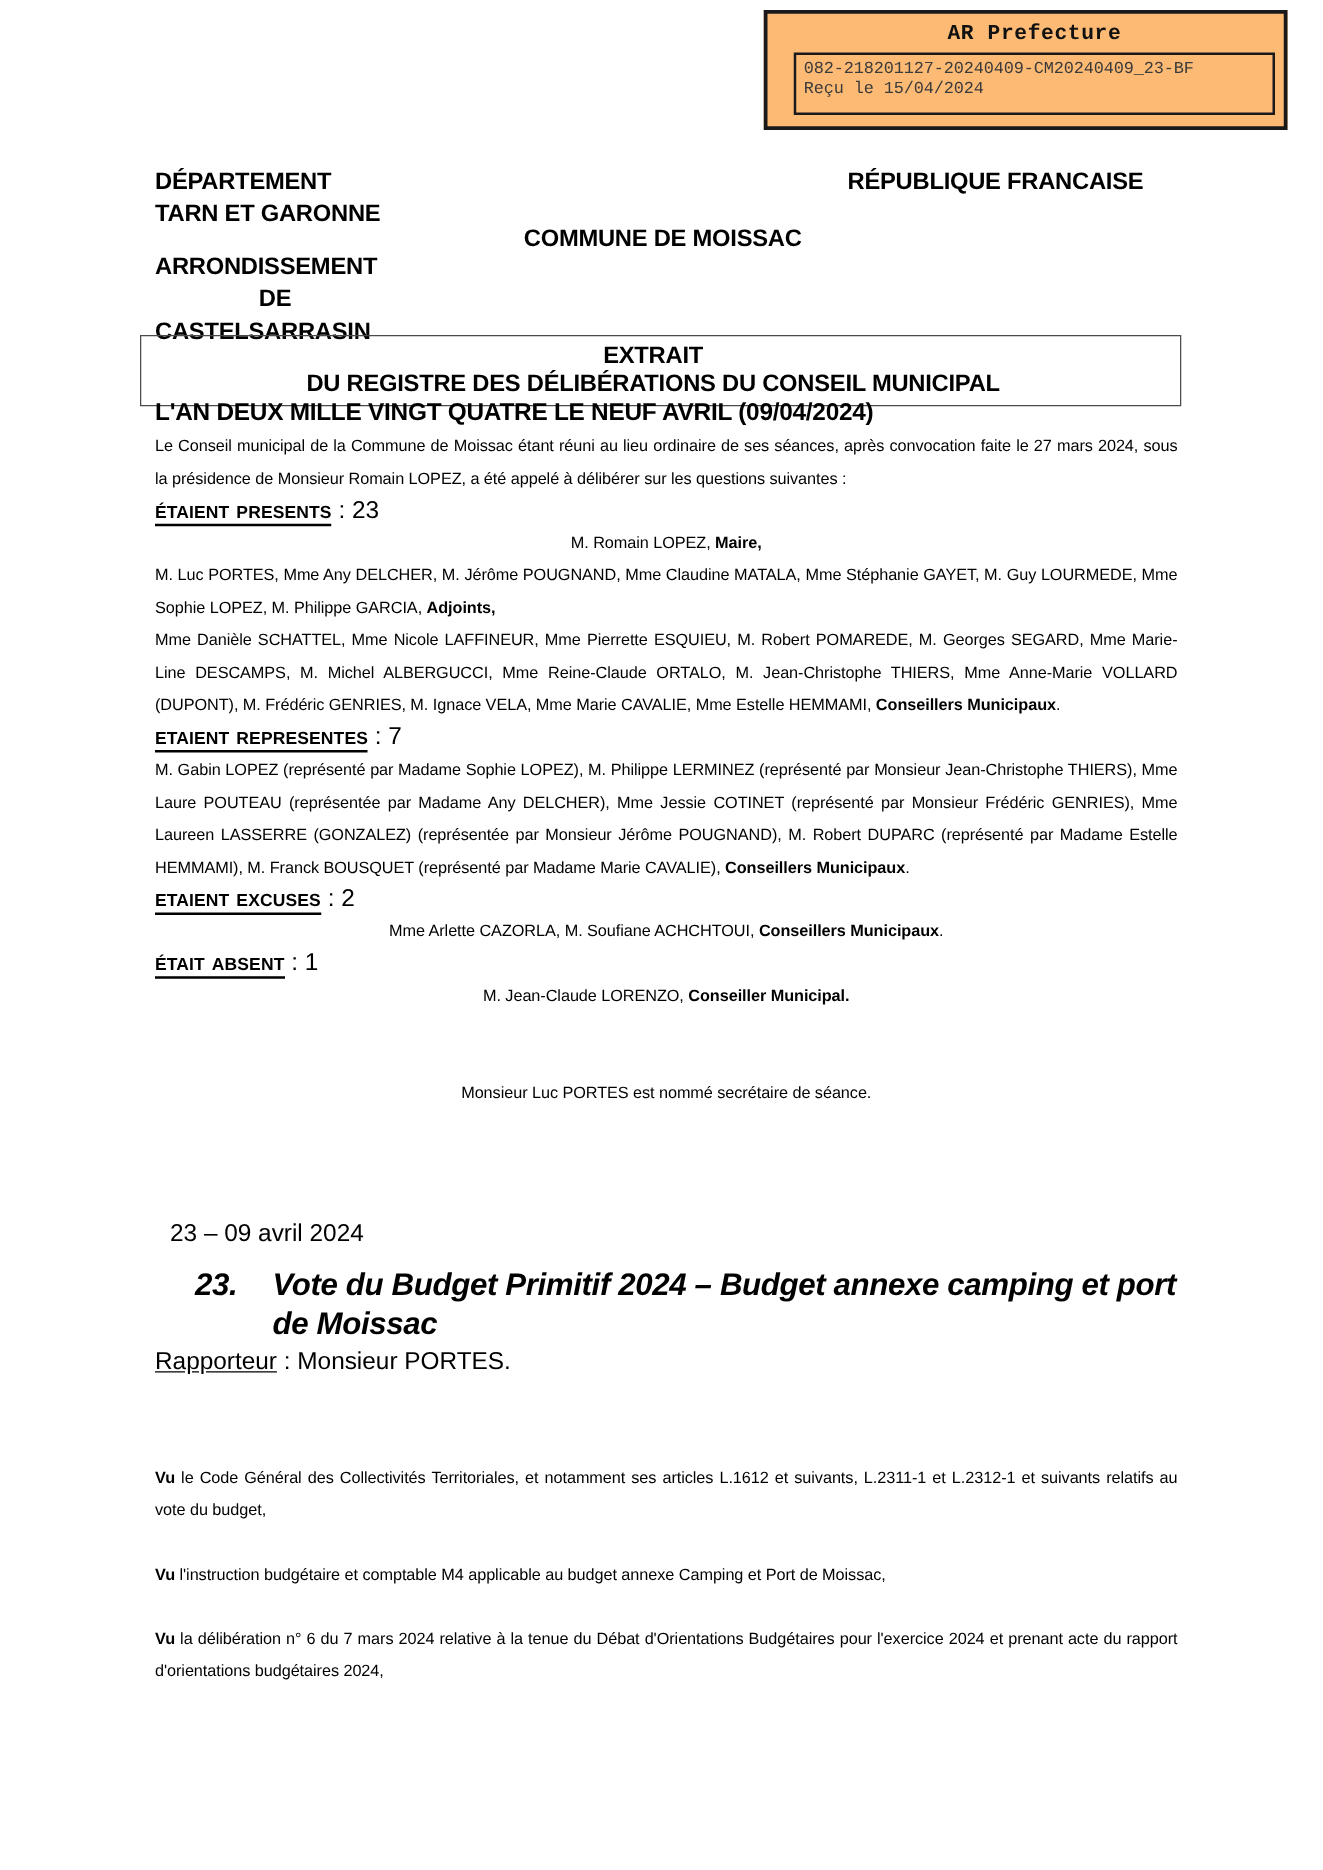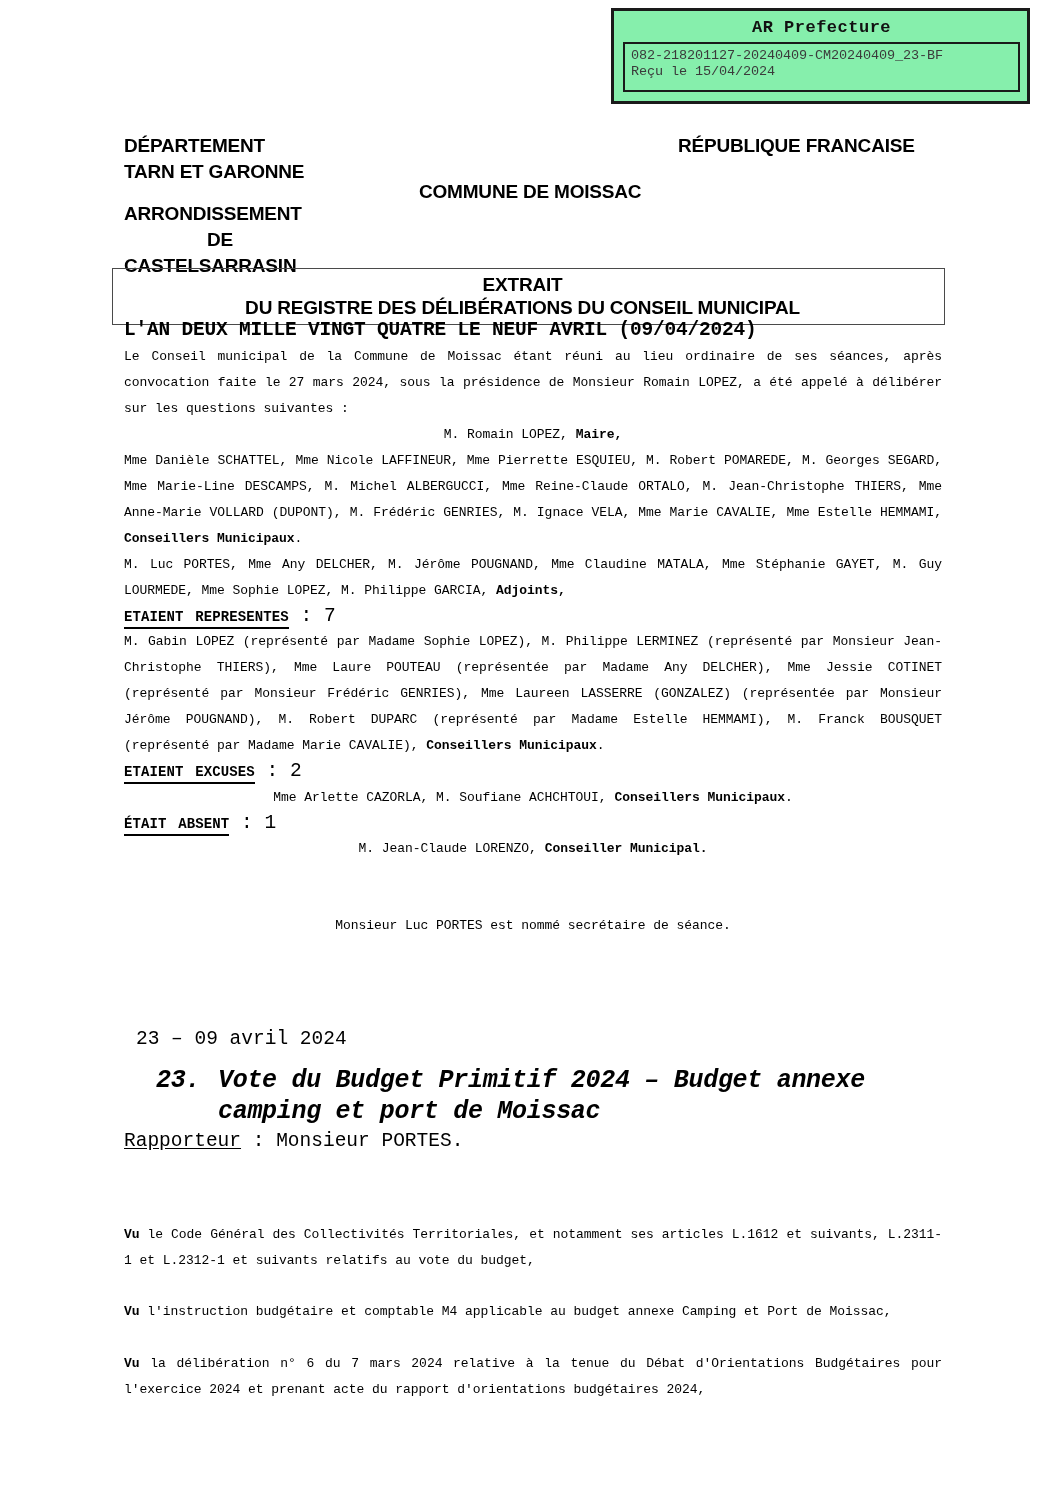--- a/index.html
+++ b/index.html
@@ -21,23 +21,23 @@
     overflow: hidden;
   }
 
   
   .ar-stamp {
     position: absolute;
     left: 611px;
     top: 8px;
     width: 419px;
     border: 3px solid #1a1a1a;
-    background: #86efac;
+    background: #fdba74;
     box-sizing: border-box;
-    padding: 5px 7px 9px 9px;
+    padding: 5px 7px 9px 21px;
   }
   .ar-stamp-title {
     font-family: "Liberation Mono", monospace;
     font-weight: bold;
     font-size: 17px;
     text-align: center;
     letter-spacing: 0.5px;
     color: #111111;
     padding: 2px 0 5px 0;
   }
@@ -90,21 +90,20 @@
     font-stretch: condensed;
     letter-spacing: -0.2px;
   }
 
   
   .body-col {
     position: absolute;
     left: 124px;
     top: 318px;
     width: 818px;
-    font-family: Liberation Mono, monospace;
   }
   .p {
     font-size: 13px;
     line-height: 26px;
     margin: 0;
     text-align: justify;
     text-justify: inter-word;
     letter-spacing: -0.05px;
   }
   .p.nojust { text-align: center; }
@@ -192,28 +191,31 @@
     <div>EXTRAIT</div>
     <div>DU REGISTRE DES DÉLIBÉRATIONS DU CONSEIL MUNICIPAL</div>
   </div>
 
   <div class="body-col">
 
     <p class="lead-bold">L'AN DEUX MILLE VINGT QUATRE LE NEUF AVRIL (09/04/2024)</p>
 
     <p class="p">Le Conseil municipal de la Commune de Moissac étant réuni au lieu ordinaire de ses séances, après convocation faite le 27 mars 2024, sous la présidence de Monsieur Romain LOPEZ, a été appelé à délibérer sur les questions suivantes :</p>
 
+    <p class="sc-wrap">
+      <span class="sc">ÉTAIENT PRESENTS</span><span> : </span><span>23</span>
+    </p>
     <p class="p nojust">
       <span>M. Romain LOPEZ, </span><span class="bold">Maire,</span>
     </p>
     <p class="p">
+      <span>M. Luc PORTES, Mme Any DELCHER, M. Jérôme POUGNAND, Mme Claudine MATALA, Mme Stéphanie GAYET, M. Guy LOURMEDE, Mme Sophie LOPEZ, M. Philippe GARCIA, </span><span class="bold">Adjoints,</span>
+    </p>
+    <p class="p">
       <span>Mme Danièle SCHATTEL, Mme Nicole LAFFINEUR, Mme Pierrette ESQUIEU, M. Robert POMAREDE, M. Georges SEGARD, Mme Marie-Line DESCAMPS, M. Michel ALBERGUCCI, Mme Reine-Claude ORTALO, M. Jean-Christophe THIERS, Mme Anne-Marie VOLLARD (DUPONT), M. Frédéric GENRIES, M. Ignace VELA, Mme Marie CAVALIE, Mme Estelle HEMMAMI, </span><span class="bold">Conseillers Municipaux</span><span>.</span>
-    </p>
-    <p class="p">
-      <span>M. Luc PORTES, Mme Any DELCHER, M. Jérôme POUGNAND, Mme Claudine MATALA, Mme Stéphanie GAYET, M. Guy LOURMEDE, Mme Sophie LOPEZ, M. Philippe GARCIA, </span><span class="bold">Adjoints,</span>
     </p>
 
     <p class="sc-wrap">
       <span class="sc">ETAIENT REPRESENTES</span><span> : </span><span>7</span>
     </p>
     <p class="p">
       <span>M. Gabin LOPEZ (représenté par Madame Sophie LOPEZ), M. Philippe LERMINEZ (représenté par Monsieur Jean-Christophe THIERS), Mme Laure POUTEAU (représentée par Madame Any DELCHER), Mme Jessie COTINET (représenté par Monsieur Frédéric GENRIES), Mme Laureen LASSERRE (GONZALEZ) (représentée par Monsieur Jérôme POUGNAND), M. Robert DUPARC (représenté par Madame Estelle HEMMAMI), M. Franck BOUSQUET (représenté par Madame Marie CAVALIE), </span><span class="bold">Conseillers Municipaux</span><span>.</span>
     </p>
 
     <p class="sc-wrap">

